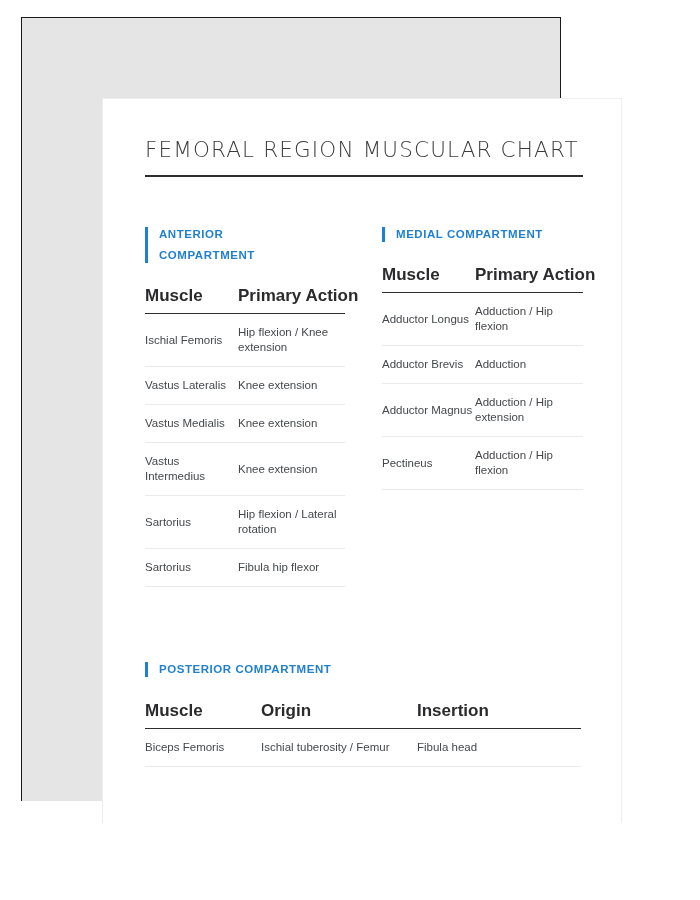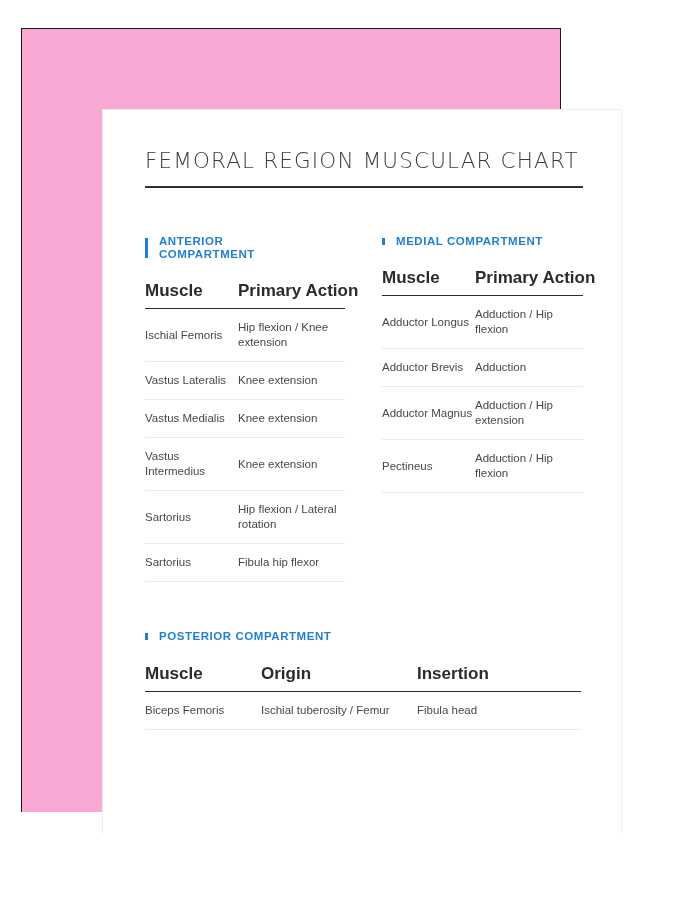--- a/index.html
+++ b/index.html
@@ -8,26 +8,26 @@
     width: 700px;
     height: 900px;
     background: #ffffff;
     font-family: "Liberation Sans", sans-serif;
   }
 
   
   .page-frame {
     position: absolute;
     left: 21px;
-    top: 28px;
+    top: 17px;
     width: 540px;
     height: 784px;
     border: 1px solid #1b1b1b;
     border-bottom: none;
-    background: #f9a8d4;
+    background: #e5e5e5;
   }
 
   
   .doc-card {
     position: absolute;
     left: 80px;
     top: 80px;
     width: 520px;
     height: 725px;
     border: 1px solid #eceef0;
@@ -66,21 +66,21 @@
   .col-right { width: 201px; flex: 0 0 201px; }
 
   
   .section-head {
     position: relative;
     padding-left: 14px;
     color: #1f7fd0;
     font-size: 11.5px;
     font-weight: bold;
     letter-spacing: 0.55px;
-    line-height: 13px;
+    line-height: 21px;
     text-transform: uppercase;
   }
   .section-head .accent-bar {
     position: absolute;
     left: 0;
     top: 3px;
     bottom: 3px;
     width: 3px;
     background: #1f7fd0;
   }
@@ -114,21 +114,21 @@
   
   .tbl-two col.c1 { width: 93px; }
   .tbl-two col.c2 { width: auto; }
 
   .tbl-left  { margin-top: 20px; }
   .tbl-right { margin-top: 20px; }
 
   .nowrap-cell { white-space: nowrap; }
 
   
-  .posterior-wrap { margin-top: 48px; }
+  .posterior-wrap { margin-top: 72px; }
   .tbl-posterior  { margin-top: 21px; width: 438px; }
   .tbl-posterior col.p1 { width: 116px; }
   .tbl-posterior col.p2 { width: 156px; }
   .tbl-posterior col.p3 { width: auto; }
   .tbl-posterior td {
     white-space: nowrap;
     overflow: visible;
   }
 </style>
 </head>

